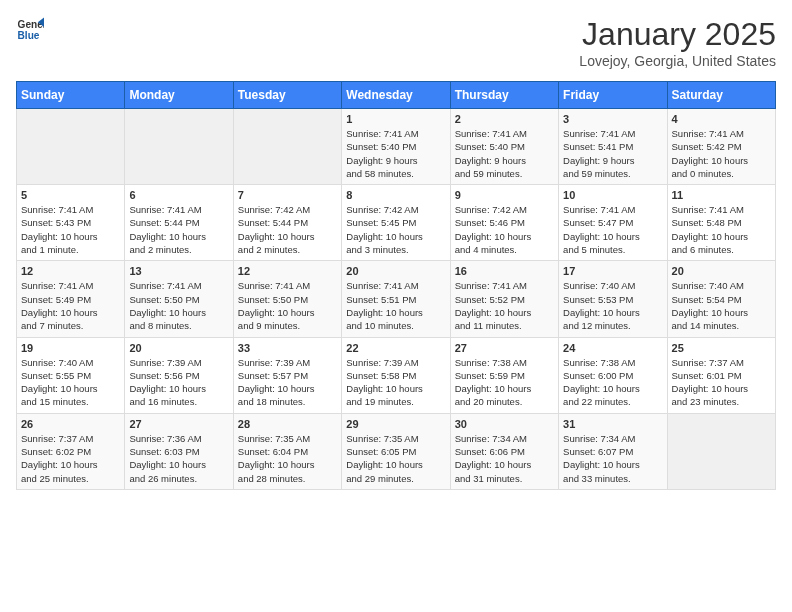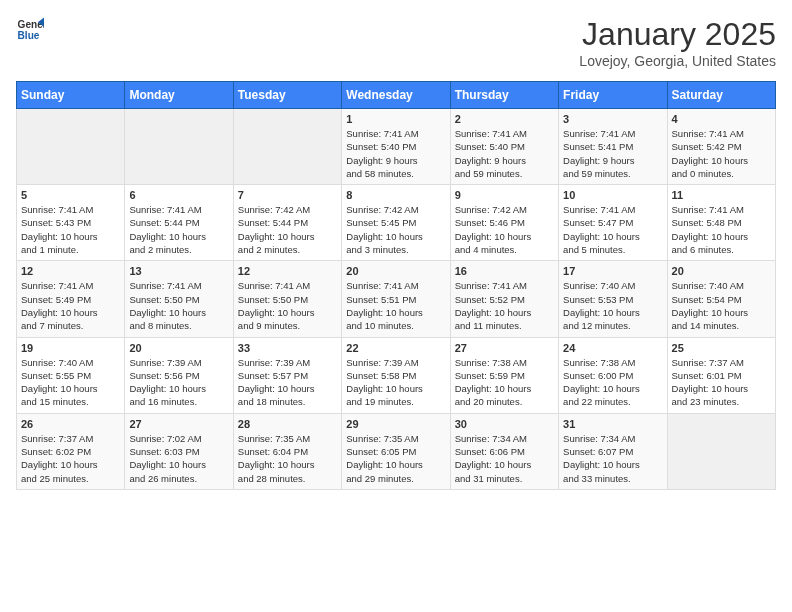--- a/index.html
+++ b/index.html
@@ -301,21 +301,21 @@
       <tr>
         <td>
           <span class="day-num">26</span>
           <div class="day-info" style="white-space: pre-line;">Sunrise: 7:37 AM
 Sunset: 6:02 PM
 Daylight: 10 hours
 and 25 minutes.</div>
         </td>
         <td>
           <span class="day-num">27</span>
-          <div class="day-info" style="white-space: pre-line;">Sunrise: 7:02 AM
+          <div class="day-info" style="white-space: pre-line;">Sunrise: 7:36 AM
 Sunset: 6:03 PM
 Daylight: 10 hours
 and 26 minutes.</div>
         </td>
         <td>
           <span class="day-num">28</span>
           <div class="day-info" style="white-space: pre-line;">Sunrise: 7:35 AM
 Sunset: 6:04 PM
 Daylight: 10 hours
 and 28 minutes.</div>

